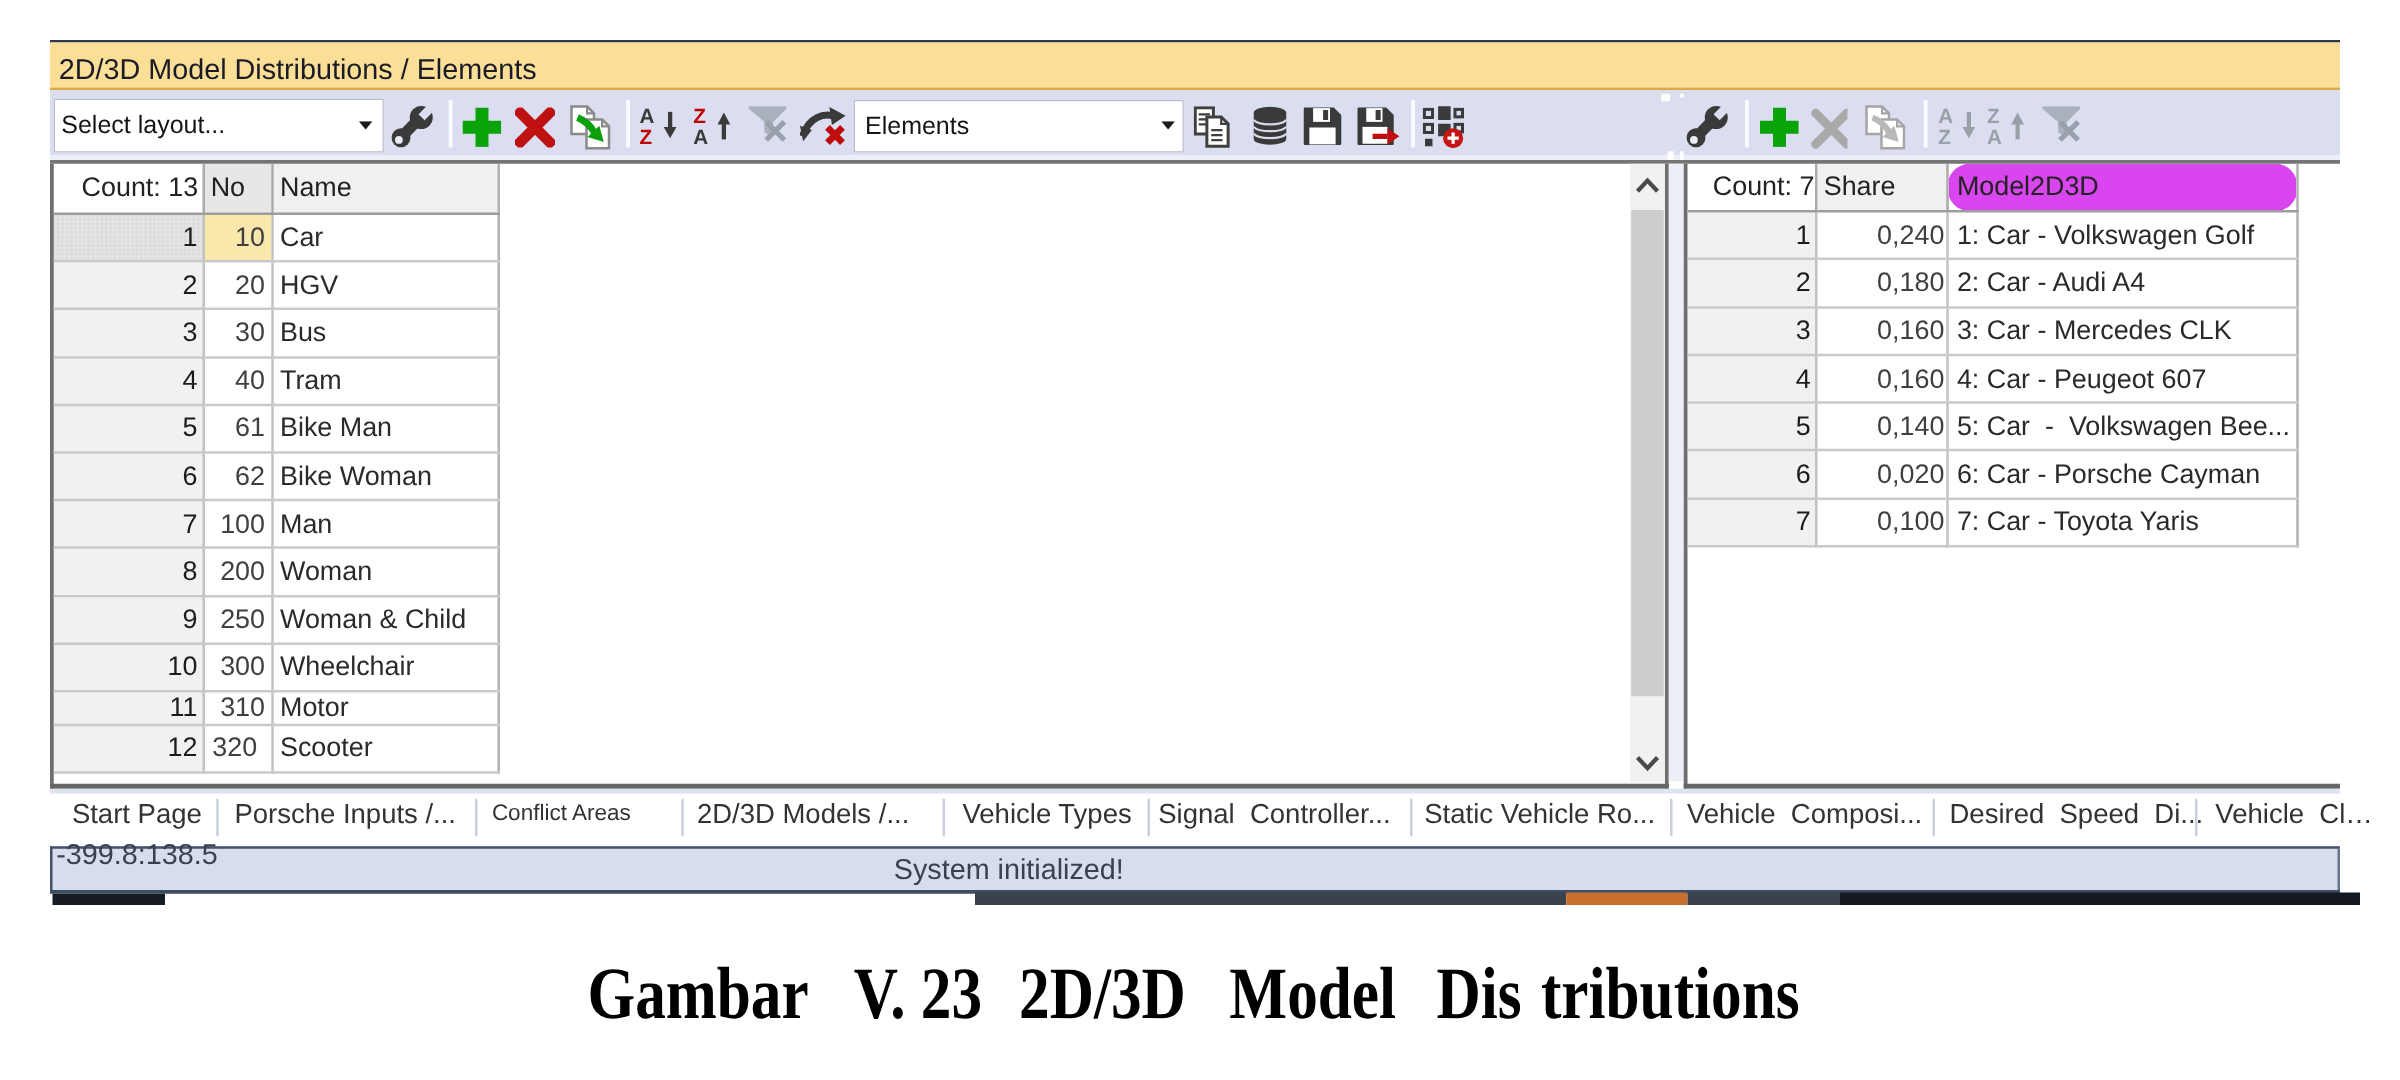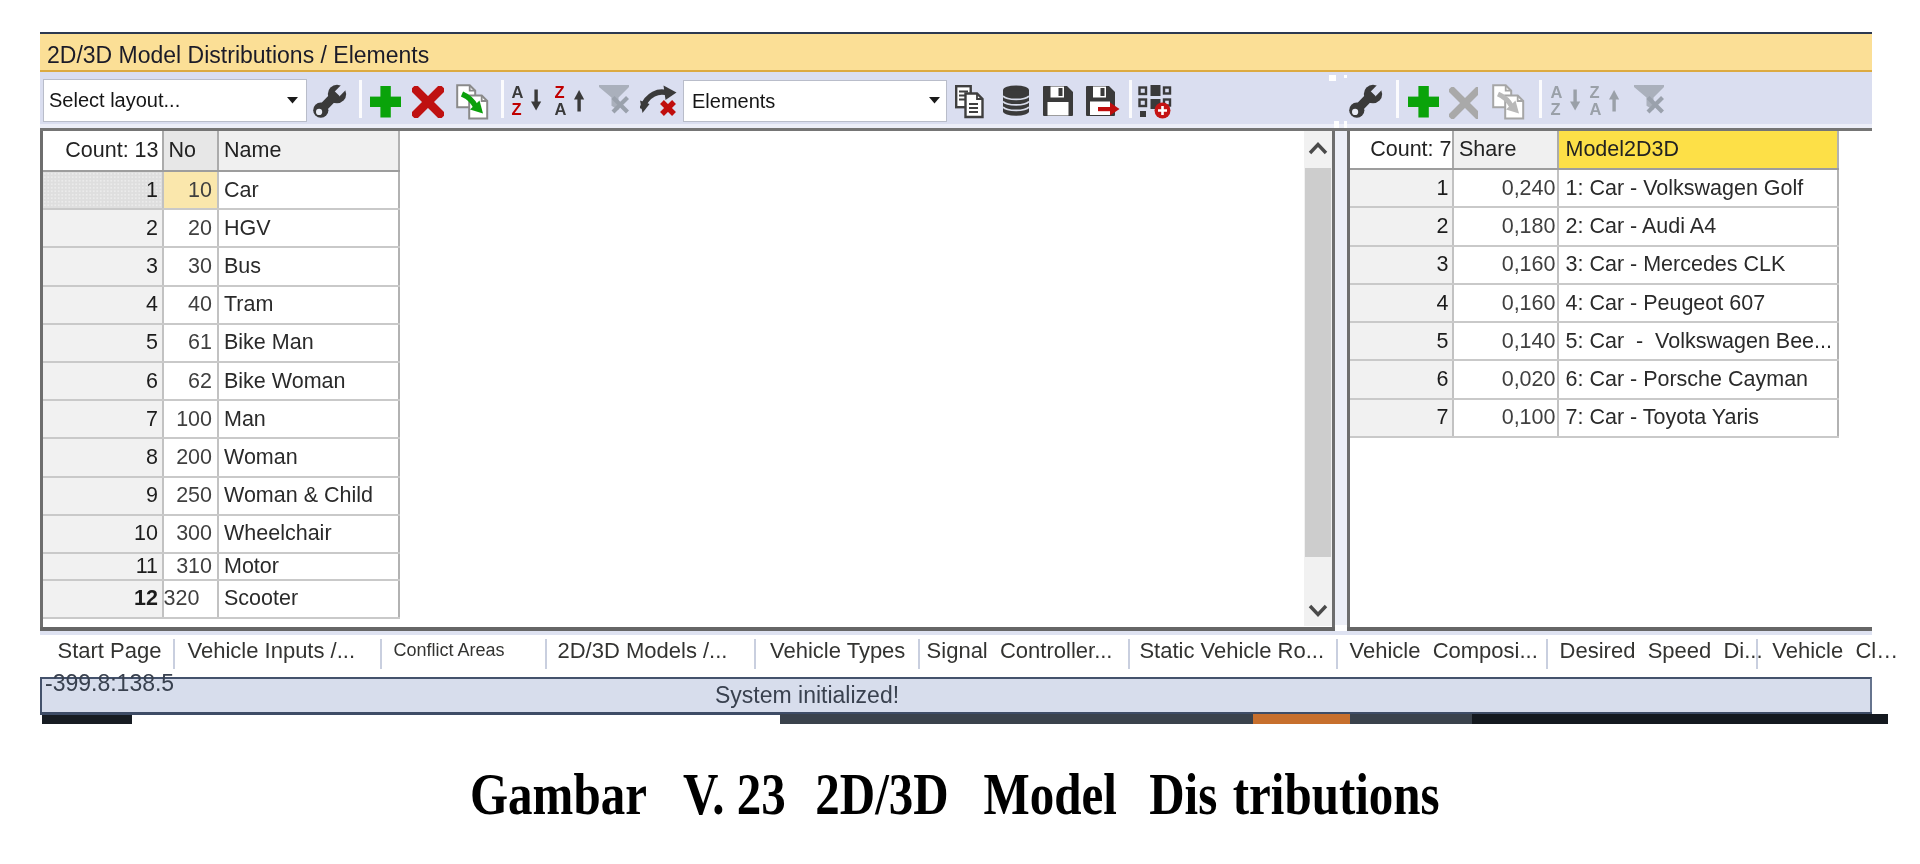--- a/index.html
+++ b/index.html
@@ -236,22 +236,22 @@
         <td style="background:#f1f1f1;border-right:2px solid #c2c2c2;border-bottom:2px solid #c9c9c9;text-align:right;padding-right:3.5px;color:#1c1c1c;">10</td>
         <td style="background:#ffffff;border-right:2px solid #c2c2c2;border-bottom:2px solid #c9c9c9;text-align:right;padding-right:5px;color:#3f3f3f;">300</td>
         <td style="background:#ffffff;border-right:2px solid #b2b2b2;border-bottom:2px solid #c9c9c9;text-align:left;padding-left:5px;color:#2a2a2a;">Wheelchair</td>
       </tr>
 <tr style="height:21px;">
         <td style="background:#f1f1f1;border-right:2px solid #c2c2c2;border-bottom:2px solid #c9c9c9;text-align:right;padding-right:3.5px;color:#1c1c1c;">11</td>
         <td style="background:#ffffff;border-right:2px solid #c2c2c2;border-bottom:2px solid #c9c9c9;text-align:right;padding-right:5px;color:#3f3f3f;">310</td>
         <td style="background:#ffffff;border-right:2px solid #b2b2b2;border-bottom:2px solid #c9c9c9;text-align:left;padding-left:5px;color:#2a2a2a;">Motor</td>
       </tr>
 <tr style="height:38.2px;">
-        <td style="background:#f1f1f1;border-right:2px solid #c2c2c2;border-bottom:2px solid #c9c9c9;text-align:right;padding-right:3.5px;color:#1c1c1c;font-weight:bold;">12</td>
-        <td style="background:#ffffff;border-right:2px solid #c2c2c2;border-bottom:2px solid #c9c9c9;text-align:left;padding-right:5px;color:#3f3f3f;">320</td>
+        <td style="background:#f1f1f1;border-right:2px solid #c2c2c2;border-bottom:2px solid #c9c9c9;text-align:right;padding-right:3.5px;color:#1c1c1c;">12</td>
+        <td style="background:#ffffff;border-right:2px solid #c2c2c2;border-bottom:2px solid #c9c9c9;text-align:center;padding-right:5px;color:#3f3f3f;">320</td>
         <td style="background:#ffffff;border-right:2px solid #b2b2b2;border-bottom:2px solid #c9c9c9;text-align:left;padding-left:5px;color:#2a2a2a;">Scooter</td>
       </tr>
 </tbody>
   </table>
 
 <div class="a" style="left:1304px;top:131px;width:27.5px;height:495px;background:#f1f1f1;"></div>
 <div class="a" style="left:1305px;top:168px;width:26px;height:389px;background:#cdcdcd;"></div>
 <svg class="a" style="left:1307px;top:141px;" width="22" height="15">
     <path d="M3 12 L11 3.5 L19 12" stroke="#4a4a4a" stroke-width="3.4" fill="none"></path>
   </svg>
@@ -266,21 +266,21 @@
 <table class="grid" style="left:1350px;top:131px;">
 <colgroup>
       <col style="width:103px">
       <col style="width:104.5px">
       <col style="width:280.5px">
     </colgroup>
 <tbody>
       <tr style="height:38px;">
         <th style="background:#ffffff;border-right:2px solid #ababab;border-bottom:2px solid #9d9d9d;text-align:right;padding-right:0.5px;">Count: 7</th>
         <th style="background:#f0f0f0;border-right:2px solid #ababab;border-bottom:2px solid #9d9d9d;text-align:left;padding-left:5px;">Share</th>
-        <th style="background:#fde047;border-right:2px solid #b2b2b2;border-bottom:2px solid #9d9d9d;text-align:left;padding-left:7px;">Model2D3D</th>
+        <th style="background:#d946ef;border-right:2px solid #b2b2b2;border-bottom:2px solid #9d9d9d;text-align:left;padding-left:7px;border-radius:18px;">Model2D3D</th>
       </tr>
 <tr style="height:38.3px;">
         <td style="background:#f1f1f1;border-right:2px solid #c2c2c2;border-bottom:2px solid #c9c9c9;text-align:right;padding-right:3.5px;color:#1c1c1c;">1</td>
         <td style="background:#ffffff;border-right:2px solid #c2c2c2;border-bottom:2px solid #c9c9c9;text-align:right;padding-right:1px;color:#3f3f3f;">0,240</td>
         <td style="background:#ffffff;border-right:2px solid #b2b2b2;border-bottom:2px solid #c9c9c9;text-align:left;padding-left:7px;color:#2a2a2a;">1: Car - Volkswagen Golf</td>
       </tr>
 <tr style="height:38.3px;">
         <td style="background:#f1f1f1;border-right:2px solid #c2c2c2;border-bottom:2px solid #c9c9c9;text-align:right;padding-right:3.5px;color:#1c1c1c;">2</td>
         <td style="background:#ffffff;border-right:2px solid #c2c2c2;border-bottom:2px solid #c9c9c9;text-align:right;padding-right:1px;color:#3f3f3f;">0,180</td>
         <td style="background:#ffffff;border-right:2px solid #b2b2b2;border-bottom:2px solid #c9c9c9;text-align:left;padding-left:7px;color:#2a2a2a;">2: Car - Audi A4</td>
@@ -321,21 +321,21 @@
 <div class="a" style="left:172.5px;top:639px;width:2px;height:30px;background:#c9cfdf;"></div>
 <div class="a" style="left:380px;top:639px;width:2px;height:30px;background:#c9cfdf;"></div>
 <div class="a" style="left:545px;top:639px;width:2px;height:30px;background:#c9cfdf;"></div>
 <div class="a" style="left:753.5px;top:639px;width:2px;height:30px;background:#c9cfdf;"></div>
 <div class="a" style="left:917.5px;top:639px;width:2px;height:30px;background:#c9cfdf;"></div>
 <div class="a" style="left:1127.7px;top:639px;width:2px;height:30px;background:#c9cfdf;"></div>
 <div class="a" style="left:1336.2px;top:639px;width:2px;height:30px;background:#c9cfdf;"></div>
 <div class="a" style="left:1546.3px;top:639px;width:2px;height:30px;background:#c9cfdf;"></div>
 <div class="a" style="left:1756.4px;top:639px;width:2px;height:30px;background:#c9cfdf;"></div>
 <div class="t" style="left:57.5px;top:632.5px;height:35.5px;line-height:35.5px;font-size:22px;color:#333331;">Start Page</div>
-<div class="t" style="left:187.5px;top:632.5px;height:35.5px;line-height:35.5px;font-size:22px;color:#333331;">Vehicle Inputs /...</div>
+<div class="t" style="left:187.5px;top:632.5px;height:35.5px;line-height:35.5px;font-size:22px;color:#333331;">Porsche Inputs /...</div>
 <div class="t" style="left:393.5px;top:632.5px;height:35.5px;line-height:35.5px;font-size:18px;color:#333331;">Conflict Areas</div>
 <div class="t" style="left:557.5px;top:632.5px;height:35.5px;line-height:35.5px;font-size:22px;color:#333331;">2D/3D Models /...</div>
 <div class="t" style="left:770px;top:632.5px;height:35.5px;line-height:35.5px;font-size:22px;color:#333331;">Vehicle Types</div>
 <div class="t" style="left:926.6px;top:632.5px;height:35.5px;line-height:35.5px;font-size:22px;color:#333331;">Signal&nbsp; Controller...</div>
 <div class="t" style="left:1139.4px;top:632.5px;height:35.5px;line-height:35.5px;font-size:22px;color:#333331;">Static Vehicle Ro...</div>
 <div class="t" style="left:1349.5px;top:632.5px;height:35.5px;line-height:35.5px;font-size:22px;color:#333331;">Vehicle&nbsp; Composi...</div>
 <div class="t" style="left:1559.6px;top:632.5px;height:35.5px;line-height:35.5px;font-size:22px;color:#333331;">Desired&nbsp; Speed&nbsp; Di...</div>
 <div class="t" style="left:1772.3px;top:632.5px;height:35.5px;line-height:35.5px;font-size:22px;color:#333331;">Vehicle&nbsp; Cl…</div>
 <div class="a" style="left:40px;top:676.5px;width:1832px;height:37px;background:#d7ddec;border-top:2px solid #44526c;border-left:2.5px solid #44526c;border-right:2px solid #66748e;"></div>
 <div class="t" style="left:45px;top:666px;height:34px;line-height:34px;font-size:23px;color:#39414f;">-399.8:138.5</div>

